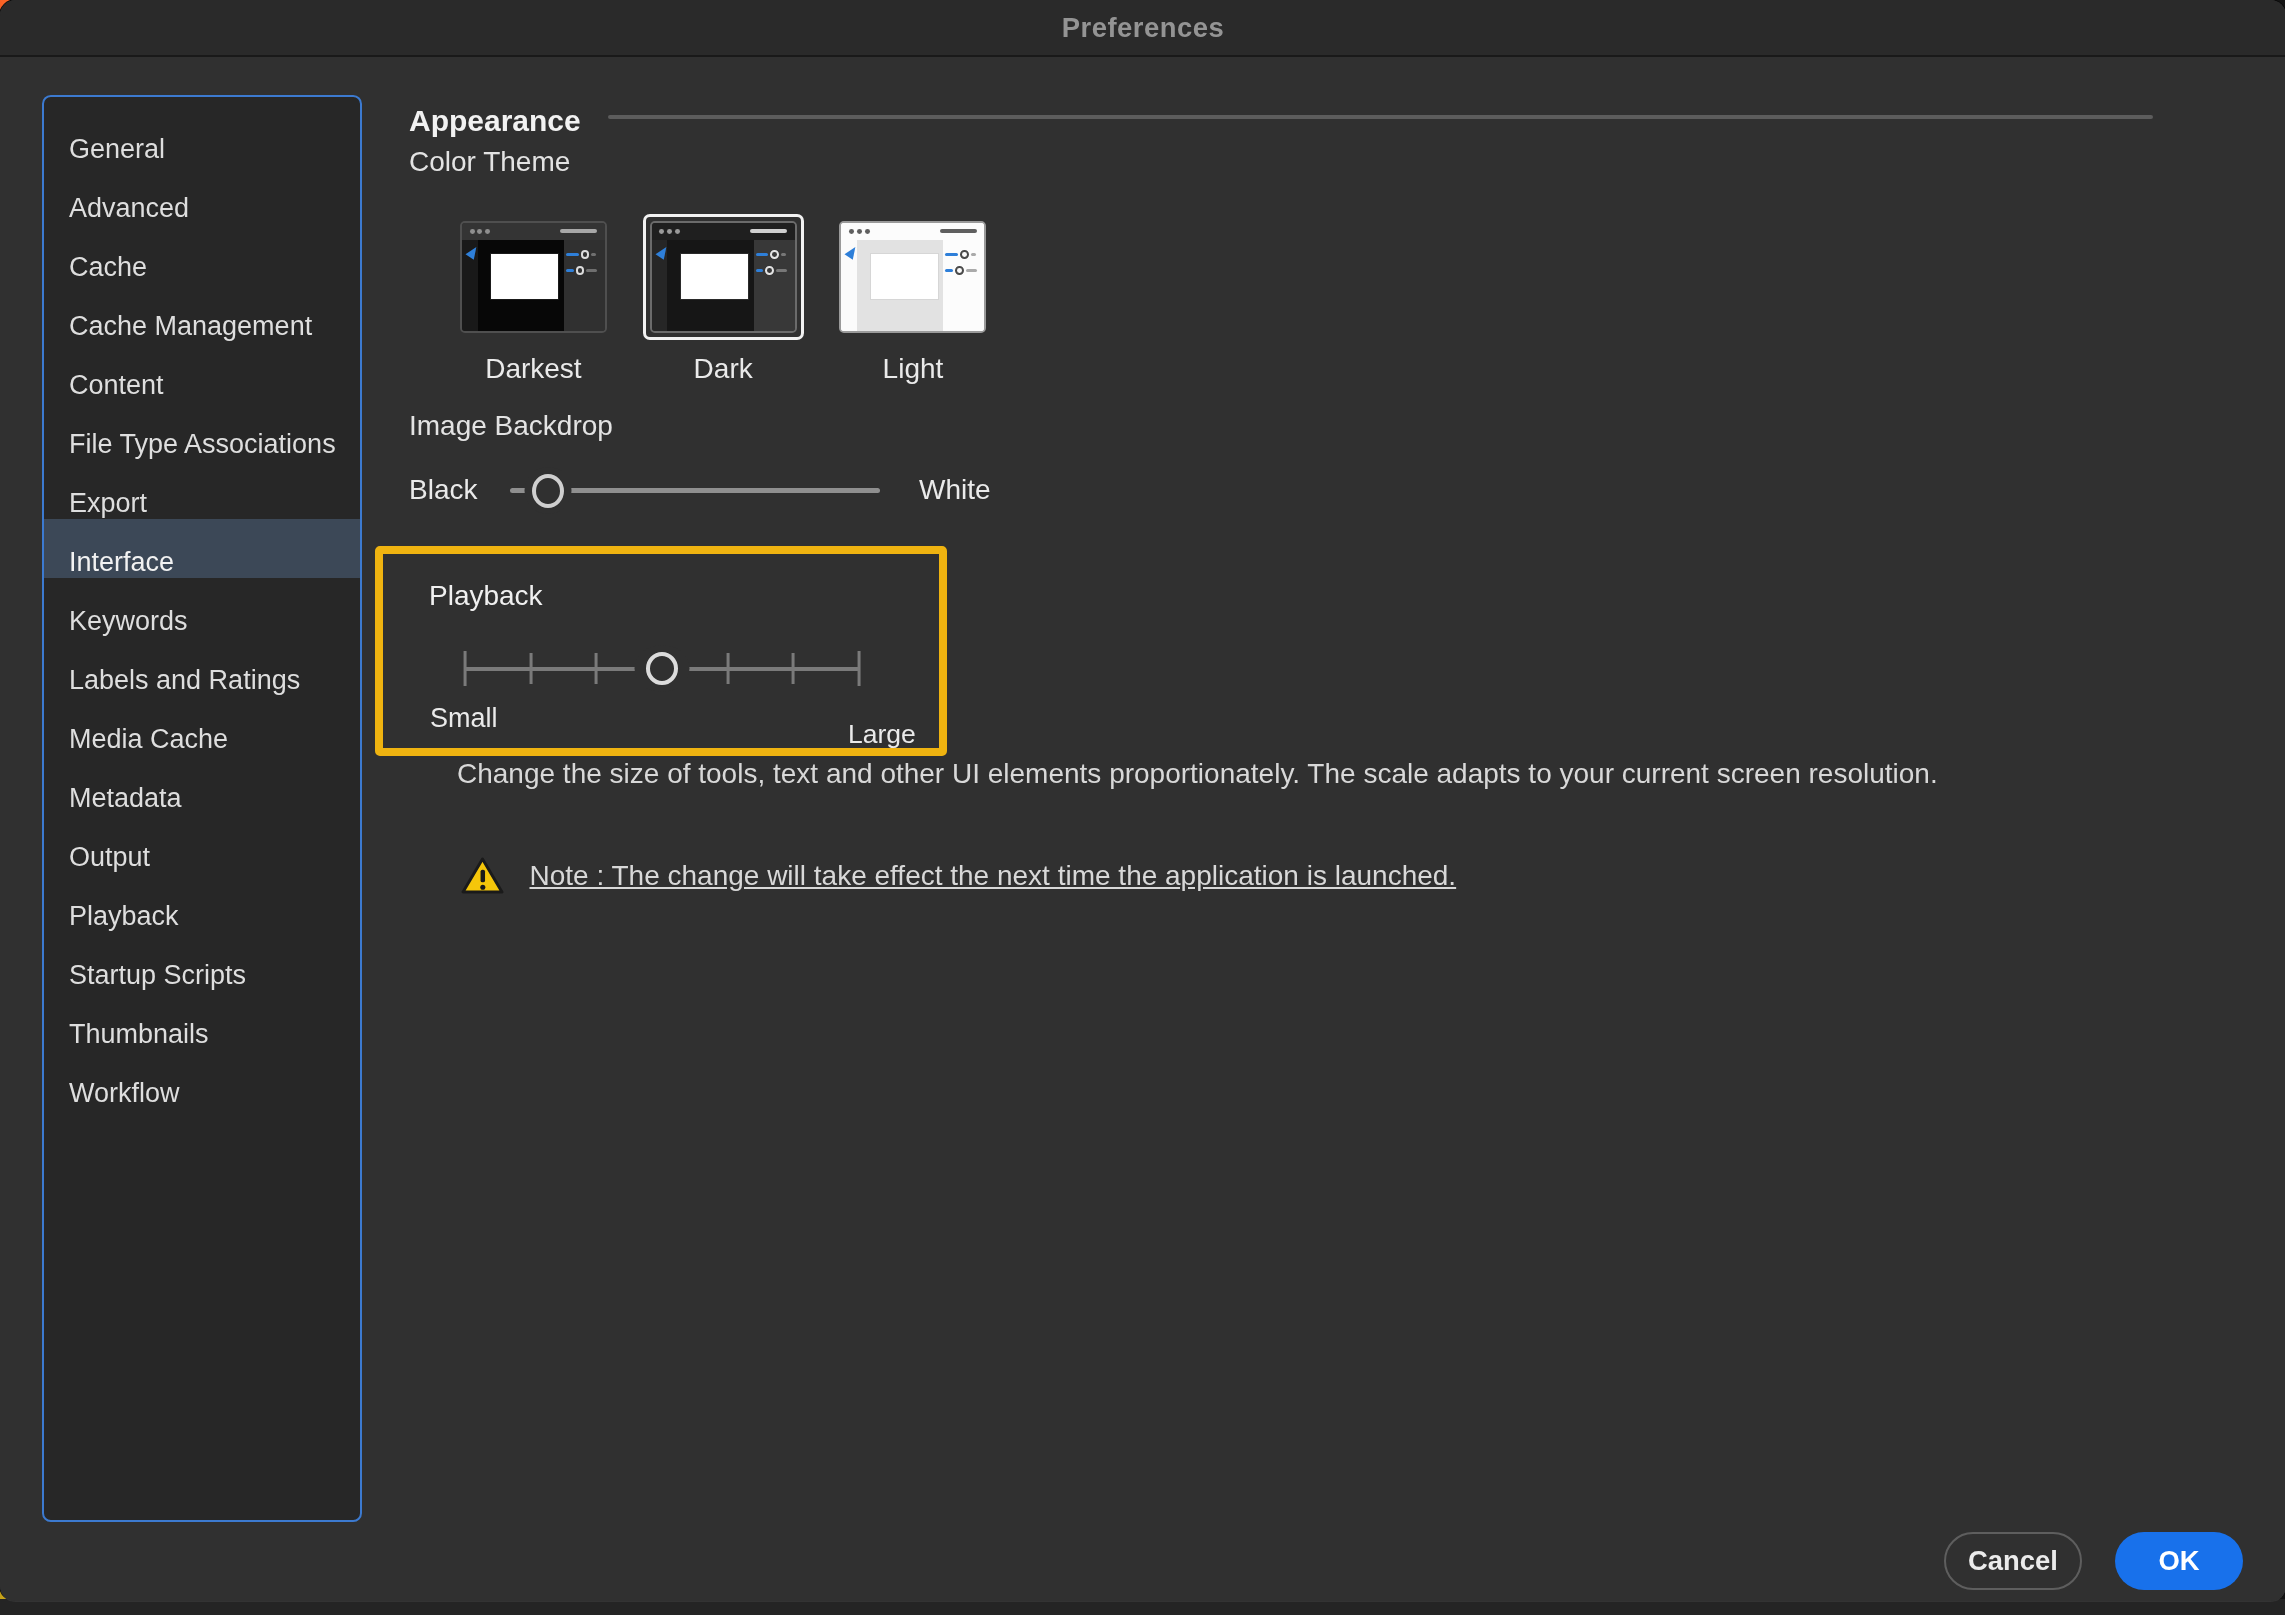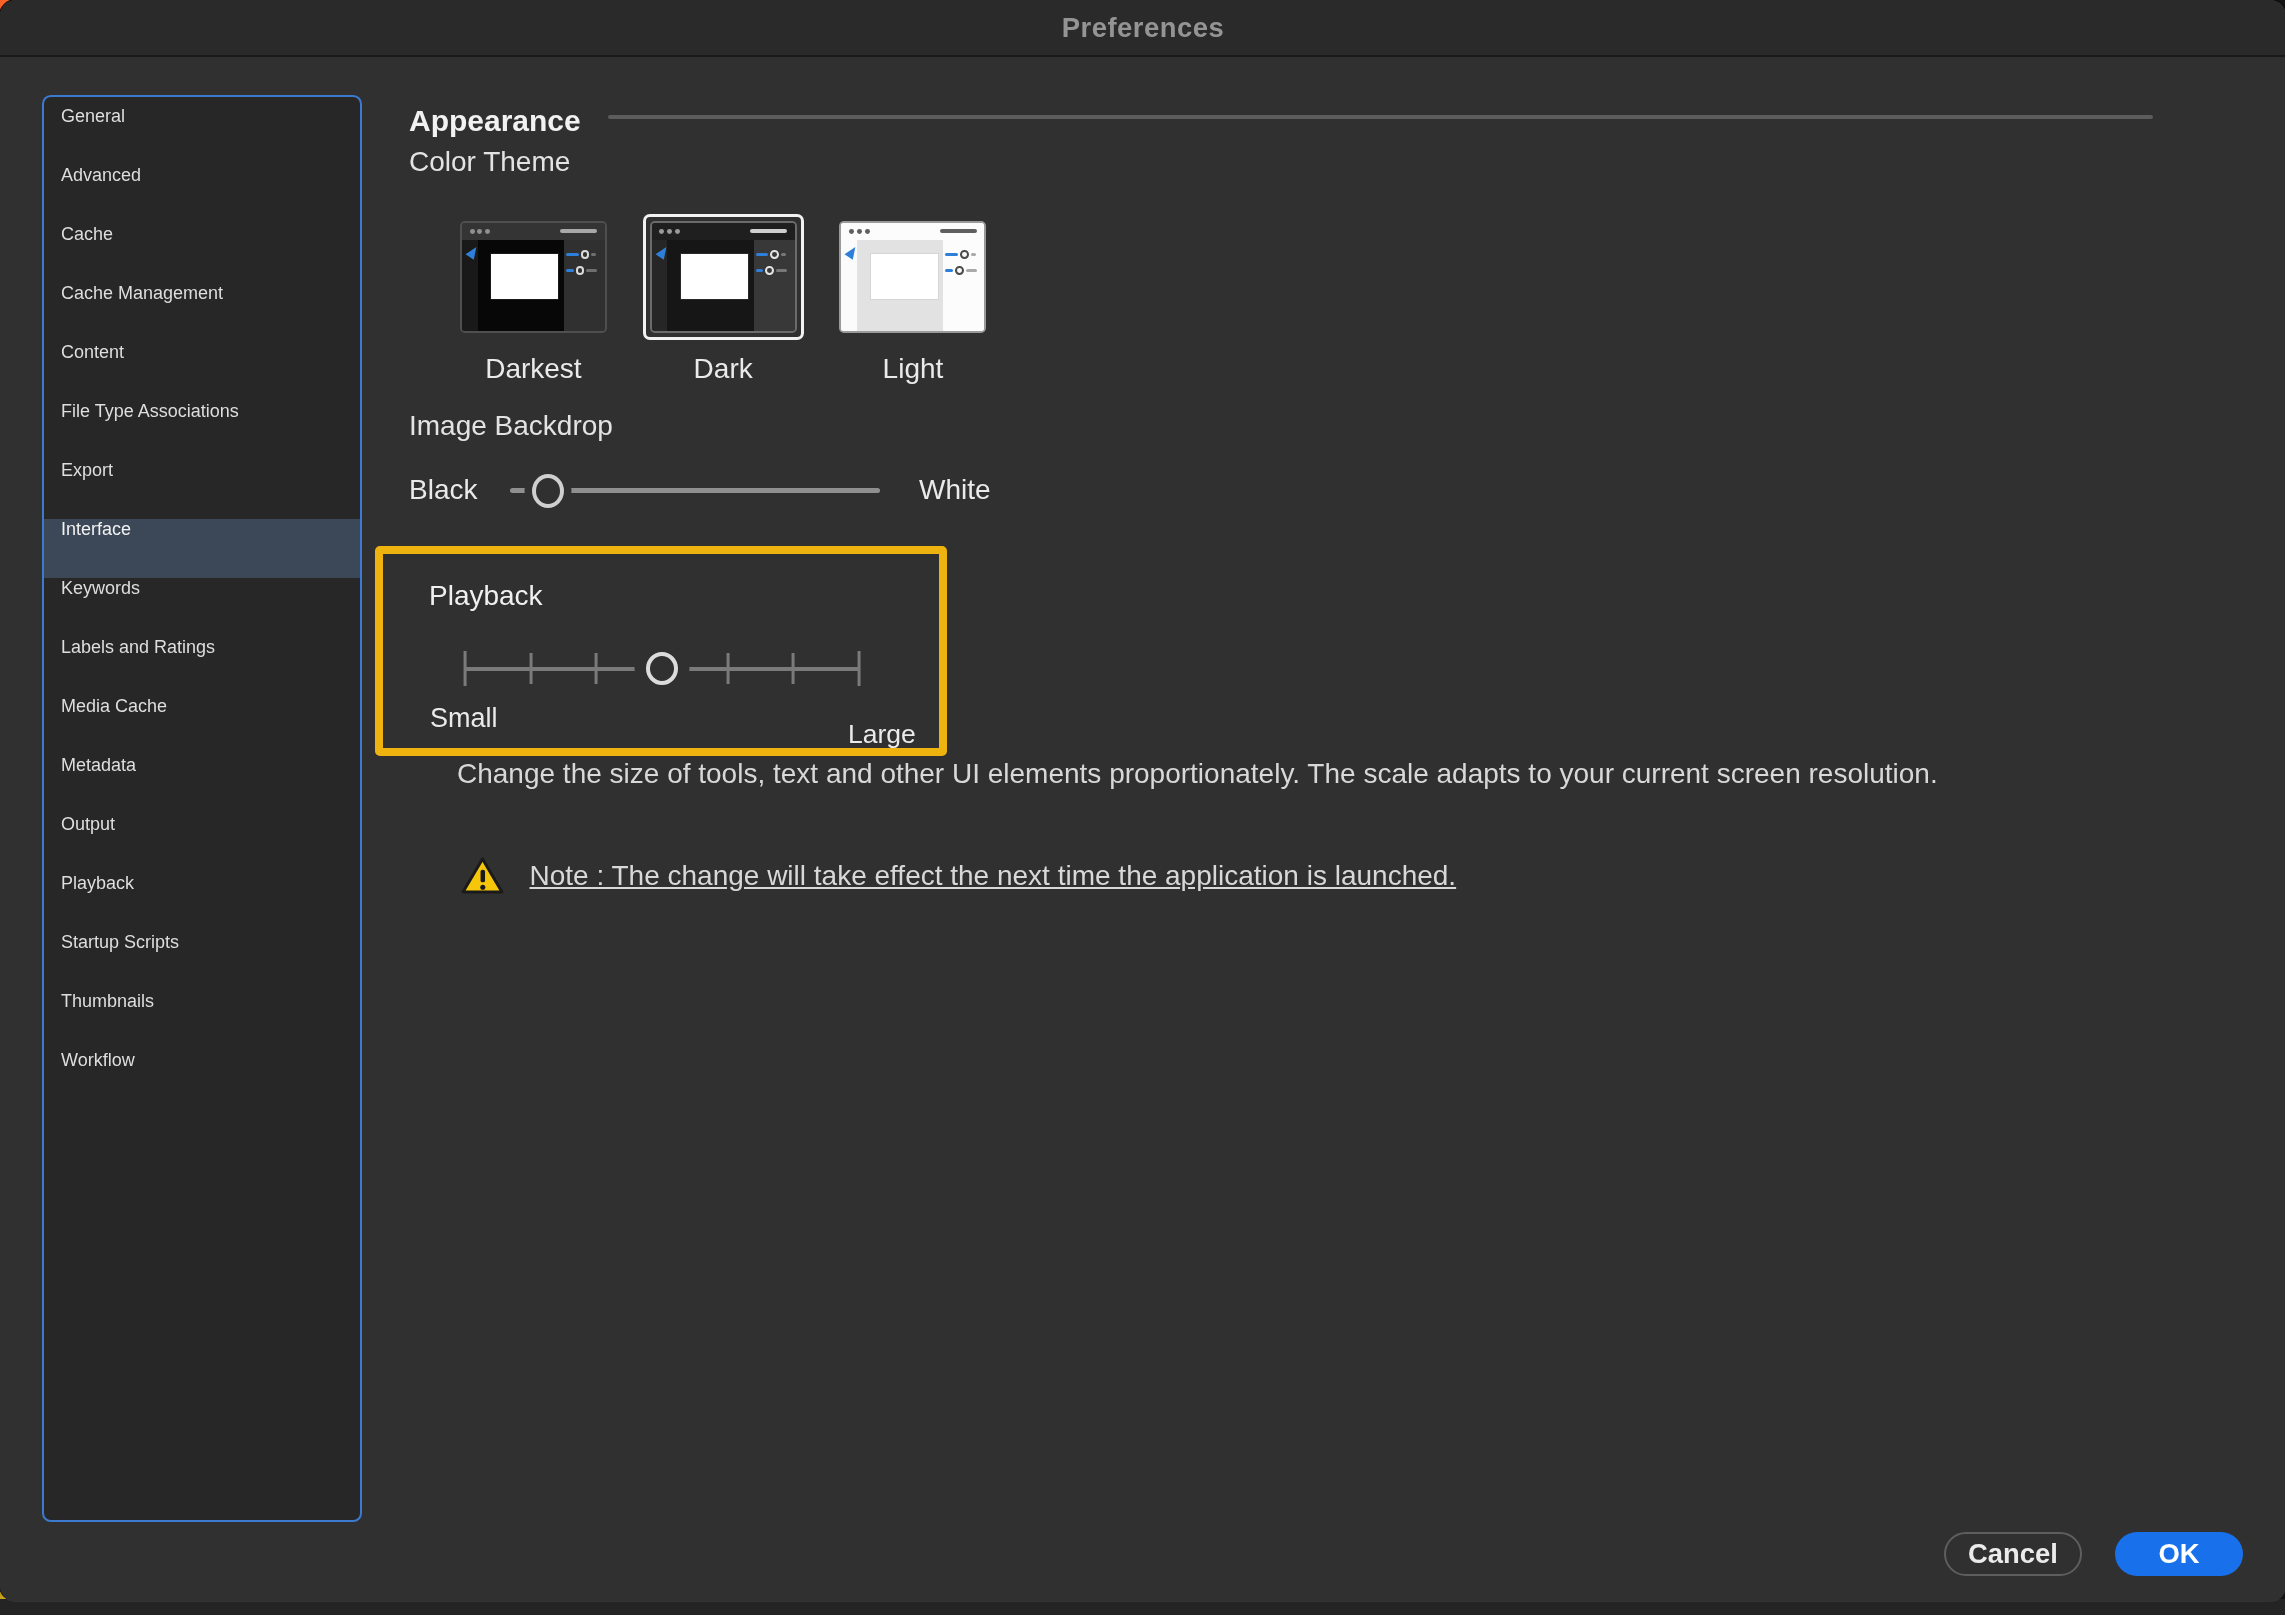--- a/index.html
+++ b/index.html
@@ -17,22 +17,22 @@
   .dialog{position:absolute;left:0;right:0;top:0;bottom:13.7px;background:#303030;
           border-radius:15.7px;z-index:1;box-shadow:0 1px 0 rgba(130,130,130,.35), 0 0 0 1px #0a0a0a;}
   .titlebar{position:absolute;left:0;right:0;top:0;height:55px;background:#2a2a2a;
             border-radius:15.7px 15.7px 0 0;border-bottom:2px solid #191919;
             display:flex;align-items:center;justify-content:center;}
   .titlebar .title{color:#949494;font-size:27.4px;font-weight:bold;letter-spacing:0.5px;}
 
   
   .sidebar{position:absolute;left:42px;top:95px;width:320px;height:1427px;background:#272727;
            border:2.9px solid #3c7ad0;border-radius:8.8px;box-sizing:border-box;padding-top:8.8px;overflow:hidden;}
-  .side-item{height:59px;display:flex;align-items:flex-start;padding-left:17px;
-             color:#dedede;font-size:18px;cursor:default;}
+  .side-item{height:59px;display:flex;align-items:flex-end;padding-left:25px;
+             color:#dedede;font-size:27px;cursor:default;}
   .side-item.selected{background:#3c4857;color:#f2f2f2;}
 
   
   .content{position:absolute;left:0;top:55px;right:0;bottom:0;}
   .section-head{position:absolute;left:409px;top:43px;display:flex;align-items:center;}
   .section-title{color:#f2f2f2;font-size:30px;font-weight:bold;margin-top:6px;}
   .section-rule{position:absolute;left:608px;top:60px;width:1545px;height:3.9px;background:#5c5c5c;border-radius:2px;}
   .color-theme-label{position:absolute;left:409px;top:91px;color:#e3e3e3;font-size:28px;}
 
   
@@ -88,21 +88,21 @@
   .scale-large{position:absolute;left:465px;top:165px;color:#eaeaea;font-size:26.5px;}
 
   .scaling-desc{position:absolute;left:457px;top:703px;color:#d8d8d8;font-size:28px;}
 
   .note-row{position:absolute;left:461px;top:802px;display:flex;align-items:center;gap:25.5px;}
   .warn-icon{width:43px;height:38px;position:relative;flex:0 0 auto;}
   .warn-icon svg{display:block;}
   .note-text{color:#d8d8d8;font-size:28px;text-decoration:underline;}
 
   
-  .btn{position:absolute;top:1477px;height:44px;border-radius:29px;display:flex;align-items:center;
+  .btn{position:absolute;top:1477px;height:58px;border-radius:29px;display:flex;align-items:center;
        justify-content:center;font-size:27.4px;font-weight:bold;box-sizing:border-box;cursor:pointer;}
   .btn-cancel{left:1944px;width:138px;border:2.9px solid #5e5e5e;color:#ebebeb;background:transparent;}
   .btn-ok{left:2115px;width:128px;color:#ffffff;background:var(--okblue,#1871eb);}
 </style>
 </head>
 <body>
 
 <div class="stage">
   <div class="accent-tl"></div>
   <div class="accent-bl"></div>

